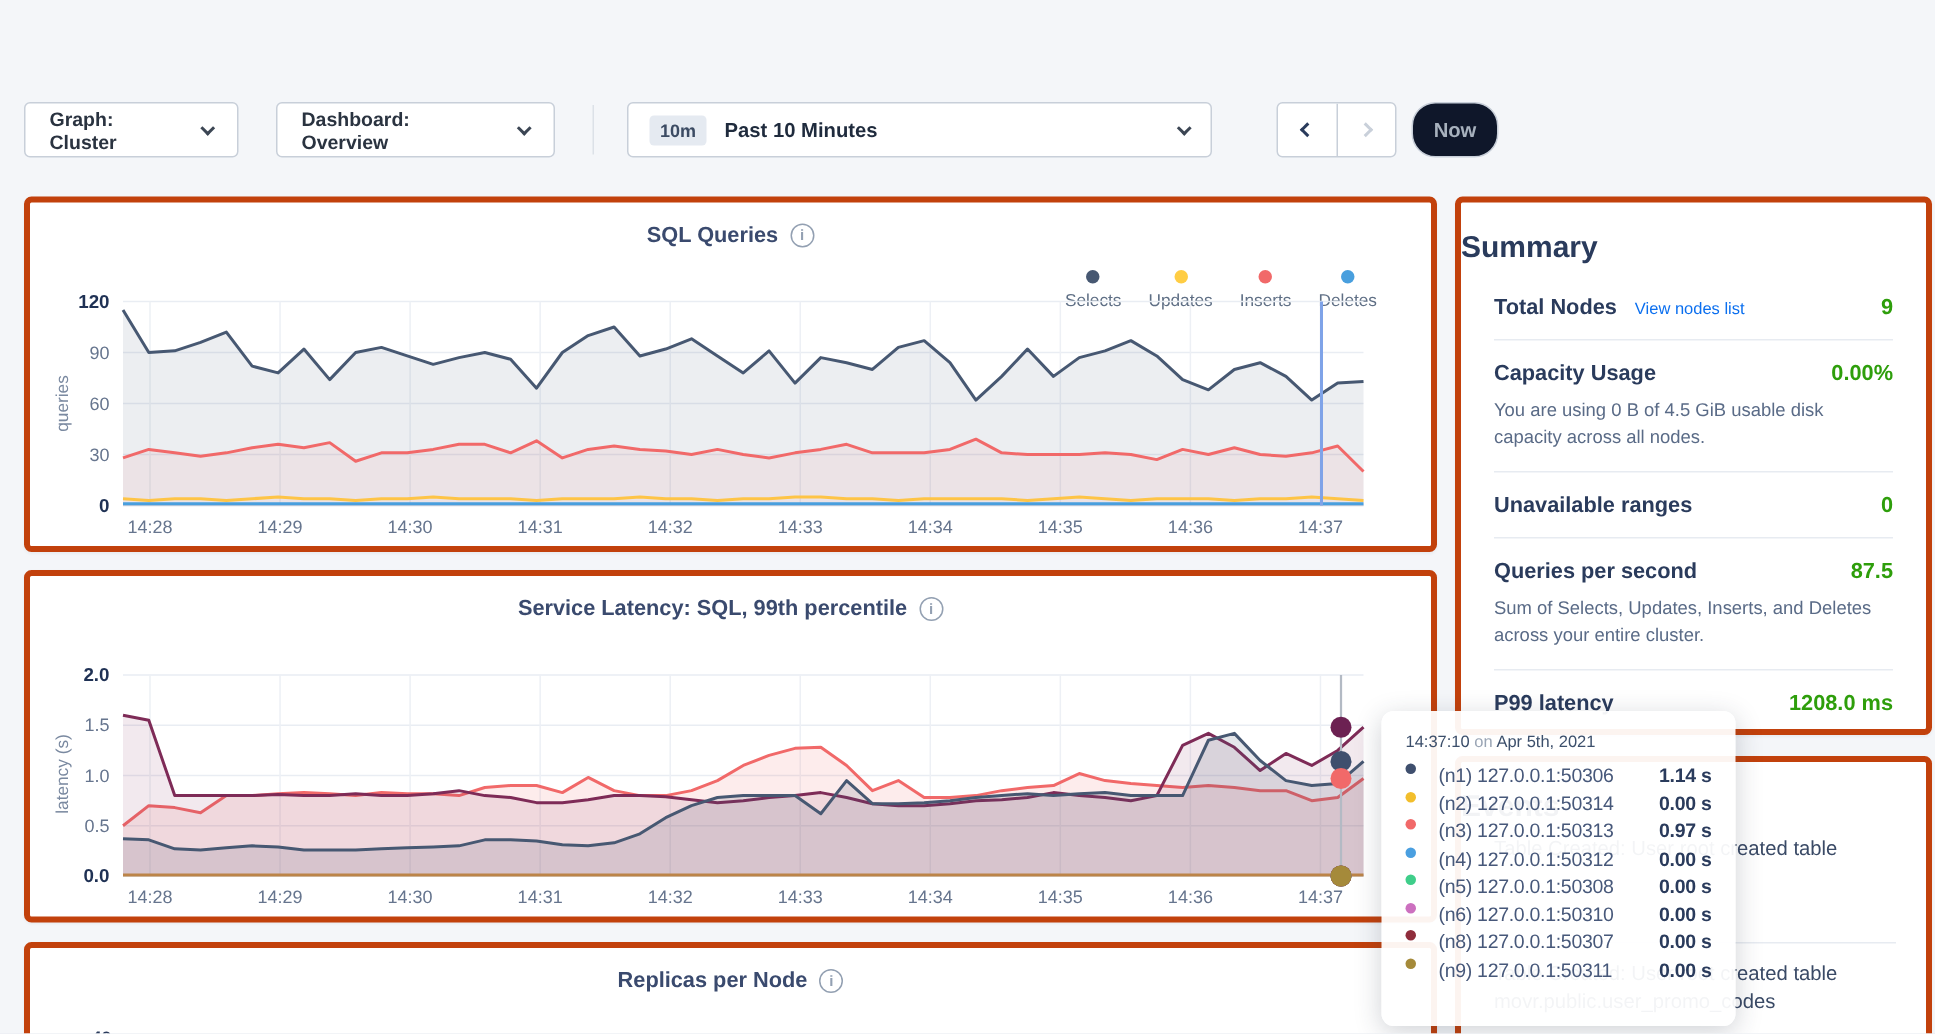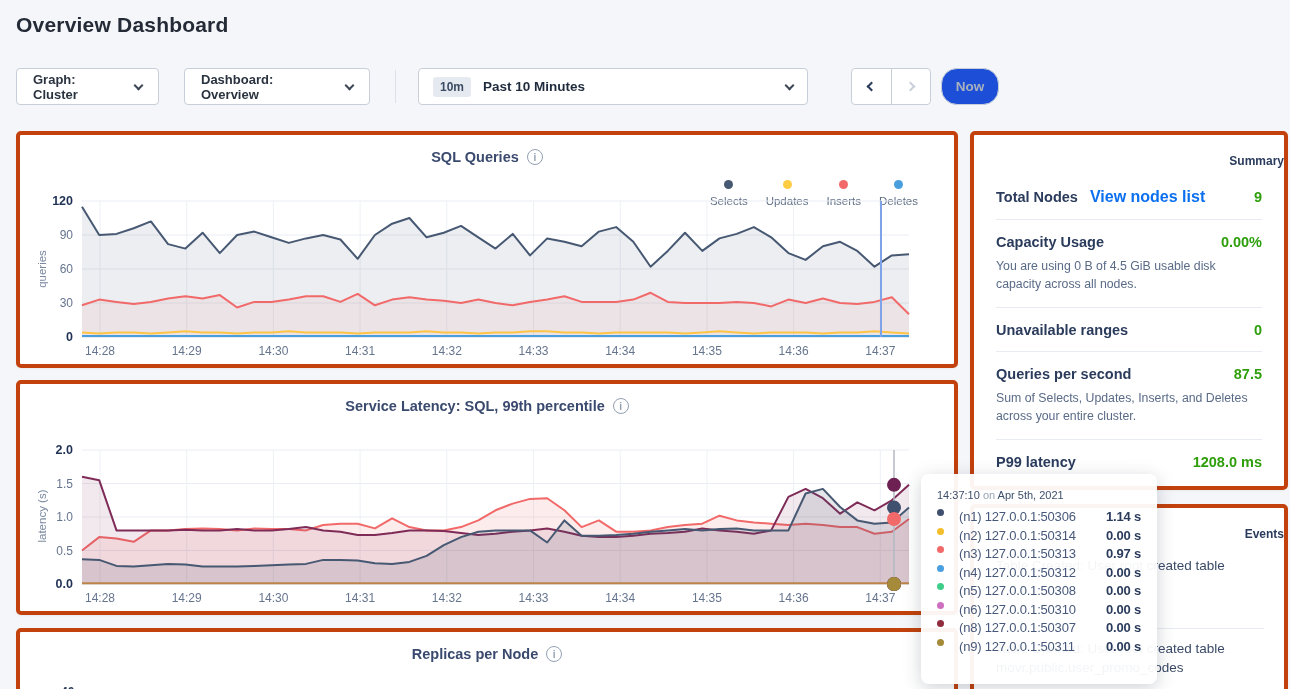--- a/index.html
+++ b/index.html
@@ -30,21 +30,21 @@
   .time-widget .chev.down { margin-left:auto; }
   .arrow-group {
     position:absolute; left:851px; top:68px; width:80px; height:37px; background:#fff;
     border:1px solid #C8CFD9; border-radius:4px; display:flex; overflow:hidden;
   }
   .arrow-cell { width:40px; display:flex; align-items:center; justify-content:center; cursor:pointer; }
   .arrow-cell + .arrow-cell { border-left:1px solid #C8CFD9; }
   .arrow-cell .chev { border-color:#2A3B5C; }
   .arrow-cell.disabled .chev { border-color:#C9D0DA; }
   .now-btn {
-    position:absolute; left:941px; top:68px; width:58px; height:37px; background:#1d4ed8;
+    position:absolute; left:941px; top:68px; width:58px; height:37px; background:#0f172a;
     border:1px solid #C8CFD9; border-radius:16px; display:flex; align-items:center; justify-content:center;
     font-size:13.5px; font-weight:700; color:#A7B1BD;
   }
   
   .card { position:absolute; background:#fff; border:4px solid #c2410c; border-radius:5px; box-shadow:0 1px 2px rgba(40,50,70,0.05); }
   #card-sql      { left:16px;  top:131px; width:942px; height:237px; }
   #card-latency  { left:16px;  top:380px; width:942px; height:235px; }
   #card-replicas { left:16px;  top:628px; width:942px; height:120px; }
   #card-summary  { left:970px; top:131px; width:318px; height:359px; }
   #card-events   { left:970px; top:504px; width:318px; height:220px; }
@@ -55,27 +55,27 @@
     font-size:10px; display:inline-flex; align-items:center; justify-content:center; font-weight:700; cursor:pointer;
   }
   .ylabel { position:absolute; width:140px; text-align:center; transform:rotate(-90deg); font-size:11.5px; color:#7A89A0; }
   #card-sql .ylabel     { left:-48px; top:128px; }
   #card-latency .ylabel { left:-48px; top:126px; }
   .legend { position:absolute; top:45px; right:36px; display:flex; gap:18px; align-items:center; }
   .legend-item { display:flex; align-items:center; gap:6px; font-size:11.5px; color:#5F6F85;flex-direction:column; }
   .legend-dot { width:9px; height:9px; border-radius:50%; }
   .chart-svg { position:absolute; left:0; top:0; }
   
-  .panel-heading { text-align:right; font-size:12px; font-weight:700; color:#2A3B5C; padding-top:19px; }
+  .panel-heading { text-align:left; font-size:20px; font-weight:700; color:#2A3B5C; padding-top:19px; }
   .sum-rows { padding:6px 22px 0 22px; }
   .sum-row { padding:14px 0 13px 0; border-bottom:1px solid #E7EBF1; }
   .sum-row:last-child { border-bottom:none; }
   .sum-head { display:flex; align-items:baseline; }
   .sum-label { font-size:14.5px; font-weight:700; color:#2A3B5C; }
-  .sum-link { font-size:16px; font-weight:700; color:#0B6FEF; margin-left:12px; cursor:pointer; }
+  .sum-link { font-size:11px; font-weight:400; color:#0B6FEF; margin-left:12px; cursor:pointer; }
   .sum-value { margin-left:auto; font-size:14.5px; font-weight:700; color:#2E9E0B; }
   .sum-sub { font-size:12.3px; color:#5A6B87; line-height:1.5; margin-top:7px; font-weight:400; }
   
   .event-line { position:absolute; font-size:13.5px; color:#3A4A66; white-space:nowrap; }
   .events-divider { position:absolute; left:20px; right:20px; top:120px; border-top:1px solid #E7EBF1; }
   
   .tooltip {
     position:absolute; left:921px; top:474px; width:236px; height:210px; z-index:40;
     background:rgba(255,255,255,0.94); border-radius:8px; box-shadow:0 4px 18px rgba(40,50,70,0.22);
     padding:15px 16px 10px 16px;
@@ -85,21 +85,20 @@
   .tt-row { display:flex; align-items:flex-start; gap:15px; height:18.5px; font-size:13px; color:#47587A; letter-spacing:-0.2px; }
   .tt-dot { width:7px; height:7px; border-radius:50%; flex:none; }
   .tt-val { margin-left:auto; font-weight:700; color:#2A3B5C; }
   .replicas-tick { position:absolute; left:41px; top:53px; font-size:12px; font-weight:700; color:#2A3B5C; }
 </style>
 </head>
 <body>
 
 <div class="screen">
 
-  <h1 class="page-title">Overview Dashboard</h1>
 
   <div class="btn" style="left:16px; width:143px; justify-content:center;">
     <span>Graph: Cluster</span>
     <span class="chev down"></span>
   </div>
   <div class="btn" style="left:184px; width:186px; justify-content:center;">
     <span>Dashboard: Overview</span>
     <span class="chev down"></span>
   </div>
   <div class="toolbar-divider"></div>

